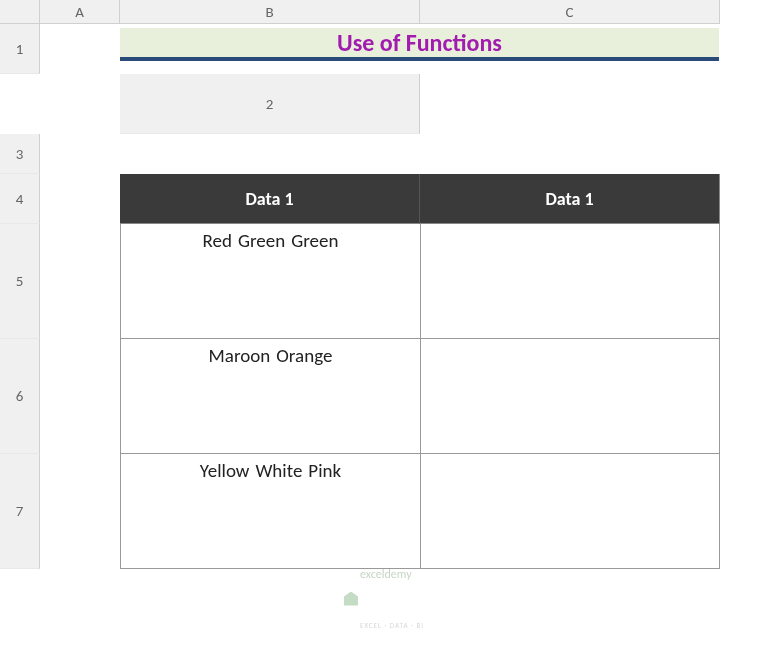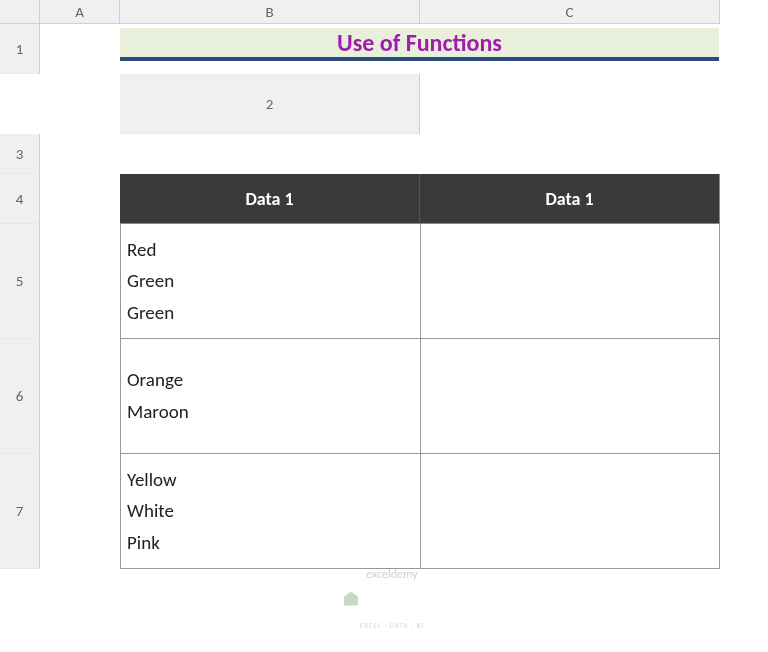--- a/index.html
+++ b/index.html
@@ -75,40 +75,39 @@
     .data-header-right {
       border-right: 1px solid #888;
     }
     .data-cell {
       border: 1px solid #999;
       border-top: none;
       font-size: 19px;
       color: #222;
       padding: 4px 6px;
       display: flex;
-      flex-direction: column;
+      flex-direction: row;
       justify-content: center;
       gap: 6px;
       background: #fff;
     }
     .data-cell.left { border-right: none; }
     .data-cell.right { border-left: 1px solid #999; }
     .data-line { line-height: 1.35; }
     .watermark {
       position: absolute;
       bottom: 22px;
       left: 50%;
       transform: translateX(-50%);
       display: flex;
       align-items: center;
       gap: 2px;
       opacity: 0.35;
       font-size: 12px;
       color: #5a8a5a;
-      text-align: center;
     }
     .watermark .box {
       width: 14px;
       height: 14px;
       background: #5a9a5a;
       clip-path: polygon(50% 0, 100% 35%, 100% 100%, 0 100%, 0 35%);
     }
     .watermark .sub {
       font-size: 7px;
       letter-spacing: 1px;
@@ -152,22 +151,22 @@
   <div class="cell data-cell left">
     <div class="data-line">Red</div>
     <div class="data-line">Green</div>
     <div class="data-line">Green</div>
   </div>
   <div class="cell data-cell right"></div>
 
   <div class="row-header">6</div>
   <div class="cell"></div>
   <div class="cell data-cell left">
+    <div class="data-line">Maroon</div>
     <div class="data-line">Orange</div>
-    <div class="data-line">Maroon</div>
   </div>
   <div class="cell data-cell right"></div>
 
   <div class="row-header">7</div>
   <div class="cell"></div>
   <div class="cell data-cell left">
     <div class="data-line">Yellow</div>
     <div class="data-line">White</div>
     <div class="data-line">Pink</div>
   </div>

